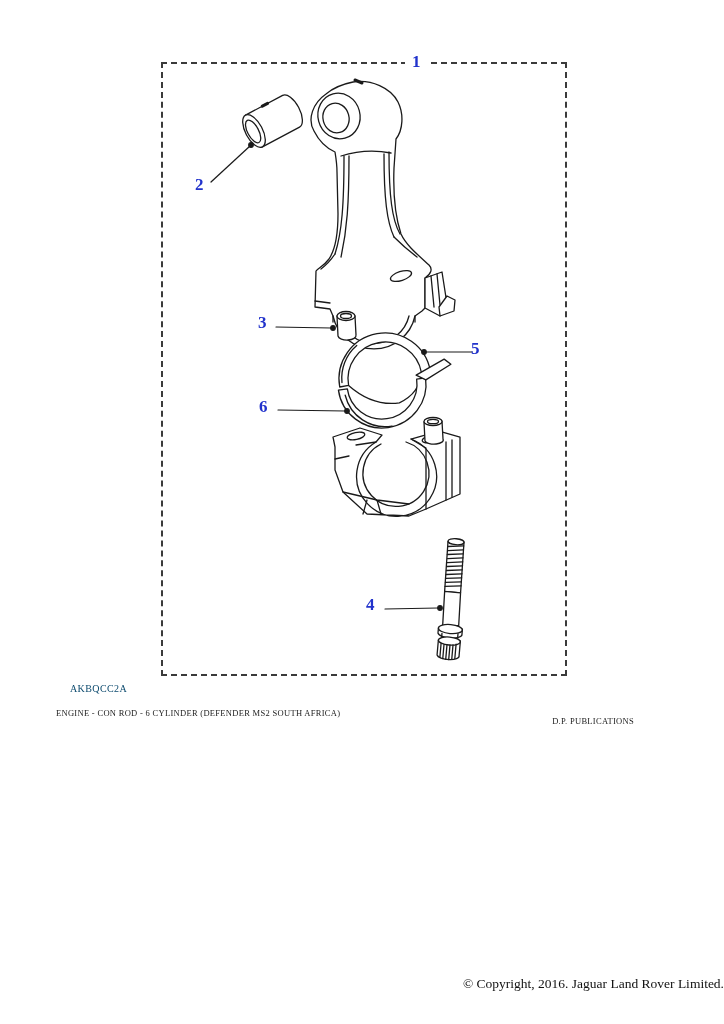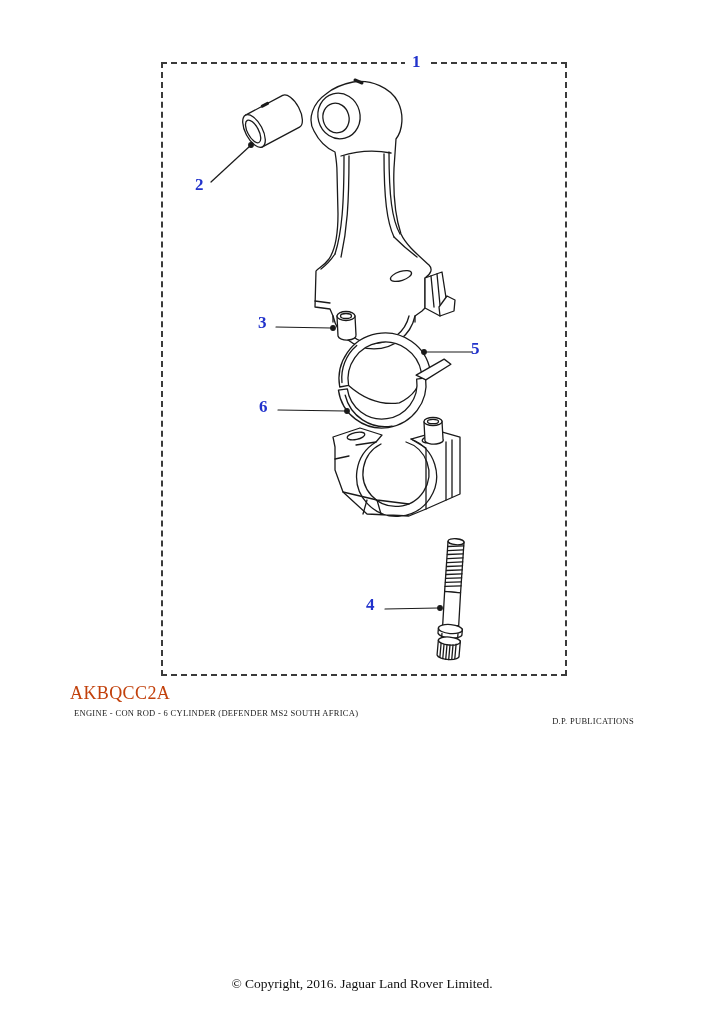--- a/index.html
+++ b/index.html
@@ -15,33 +15,33 @@
   }
   .frame svg{position:absolute;left:0;top:0;}
   .callout{
     position:absolute;
     font-size:17px;font-weight:bold;color:#2233cc;
     line-height:18px;font-family:"Liberation Serif",serif;
   }
   .callout.on-border{background:#ffffff;padding:0 7px;}
   .code{
     position:absolute;left:70px;top:683px;
-    font-size:18px;letter-spacing:0.4px;color:#c2410c;
+    font-size:10px;letter-spacing:0.4px;color:#0c4a6e;
   }
   .caption{
-    position:absolute;left:74px;top:708px;
+    position:absolute;left:56px;top:708px;
     font-size:8.5px;letter-spacing:0.3px;color:#222;
   }
   .publisher{
     position:absolute;right:90px;top:716px;
     font-size:8.5px;letter-spacing:0.3px;color:#222;
   }
   .copyright{
     position:absolute;left:0;top:976px;width:724px;
-    text-align:center;font-size:13.5px;color:#111;
+    text-align:right;font-size:13.5px;color:#111;
   }
   svg *{vector-effect:non-scaling-stroke;}
 </style>
 </head>
 <body>
 
 <div class="frame">
 
   <svg width="402" height="610" viewBox="0 0 402 610" fill="none" stroke="#1a1a1a" stroke-width="1.3" stroke-linejoin="round" stroke-linecap="round">
 

